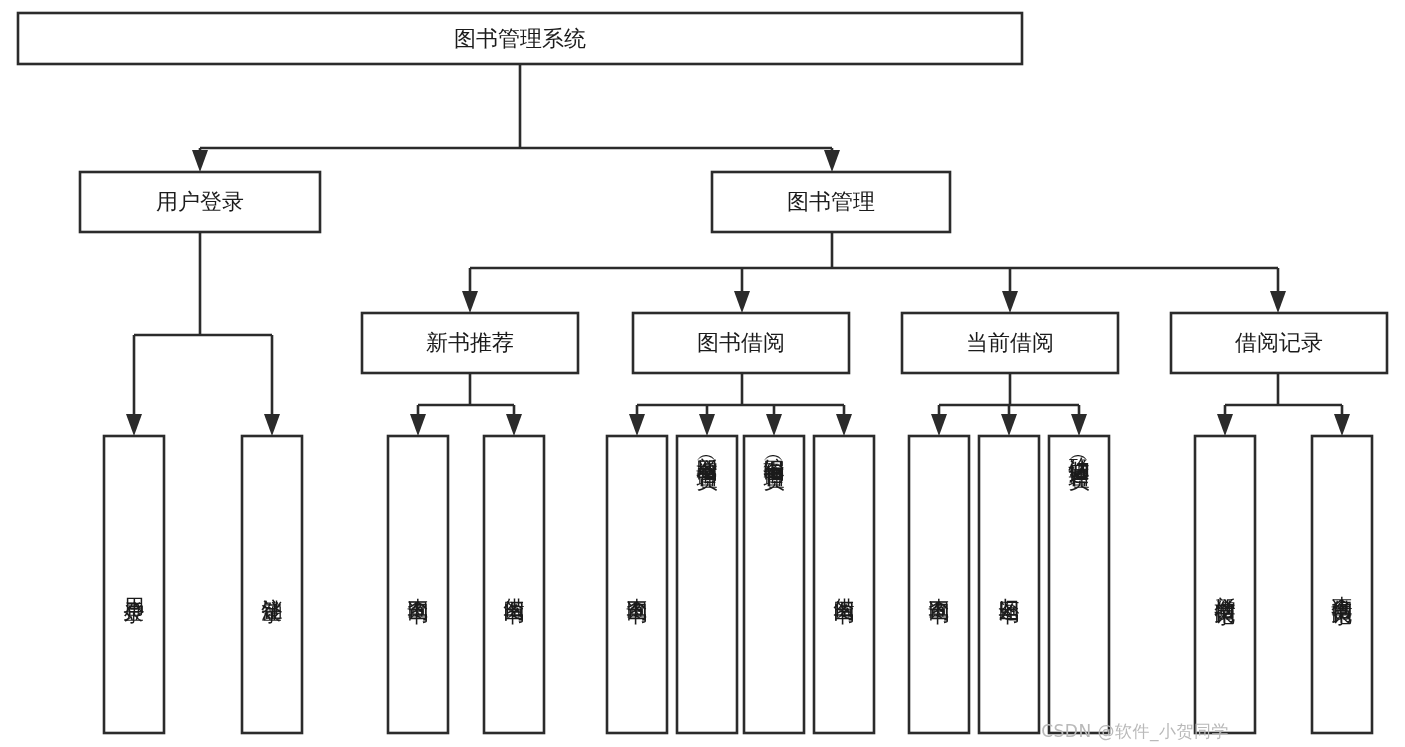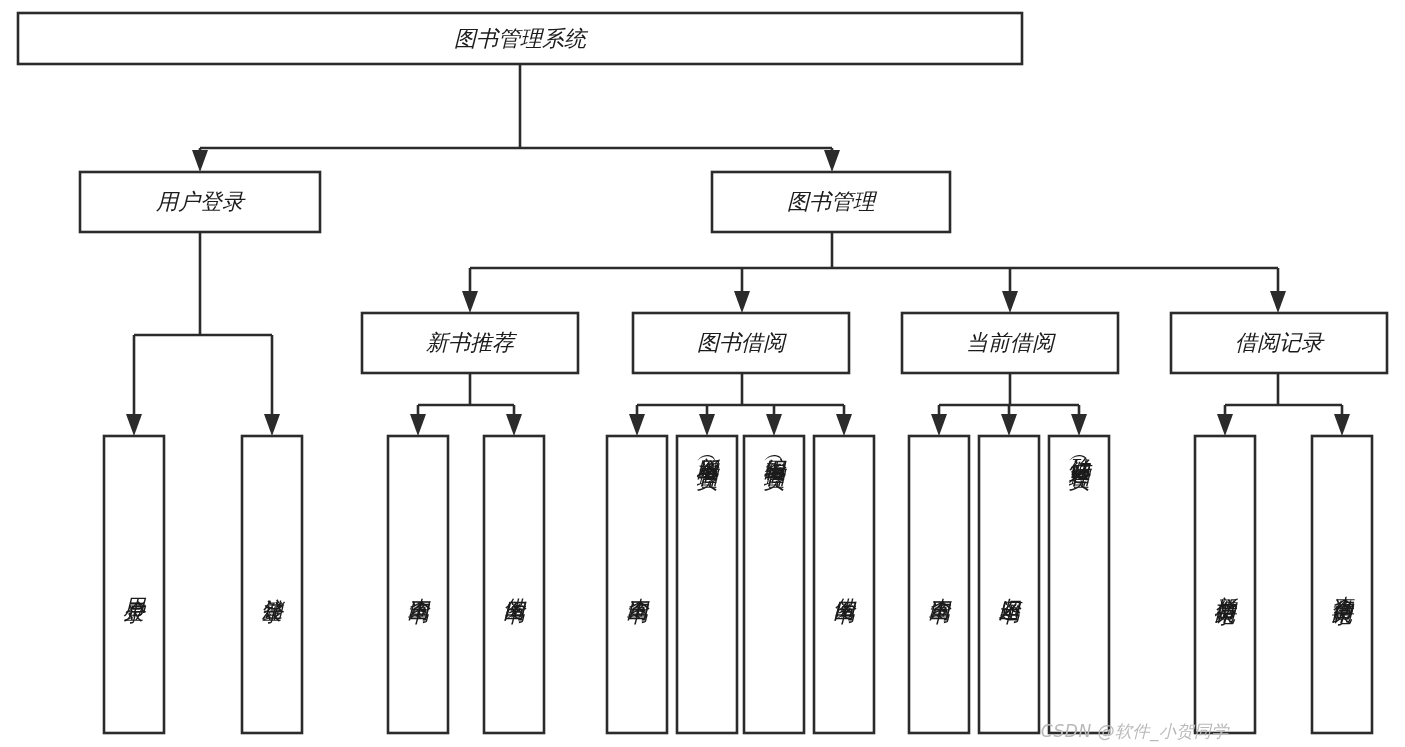--- a/index.html
+++ b/index.html
@@ -11,21 +11,20 @@
     width: 1405px;
     height: 747px;
     font-family: "DejaVu Sans", "Liberation Sans", sans-serif;
     overflow: hidden;
   }
   #diagram-root {
     position: relative;
     width: 1239px;
     height: 747px;
     background: #ffffff;
-    font-style: italic;
   }
   svg#flow-svg {
     position: absolute;
     top: 0;
     left: 0;
     width: 1405px;
     height: 747px;
   }
   .node-box {
     fill: #ffffff;

